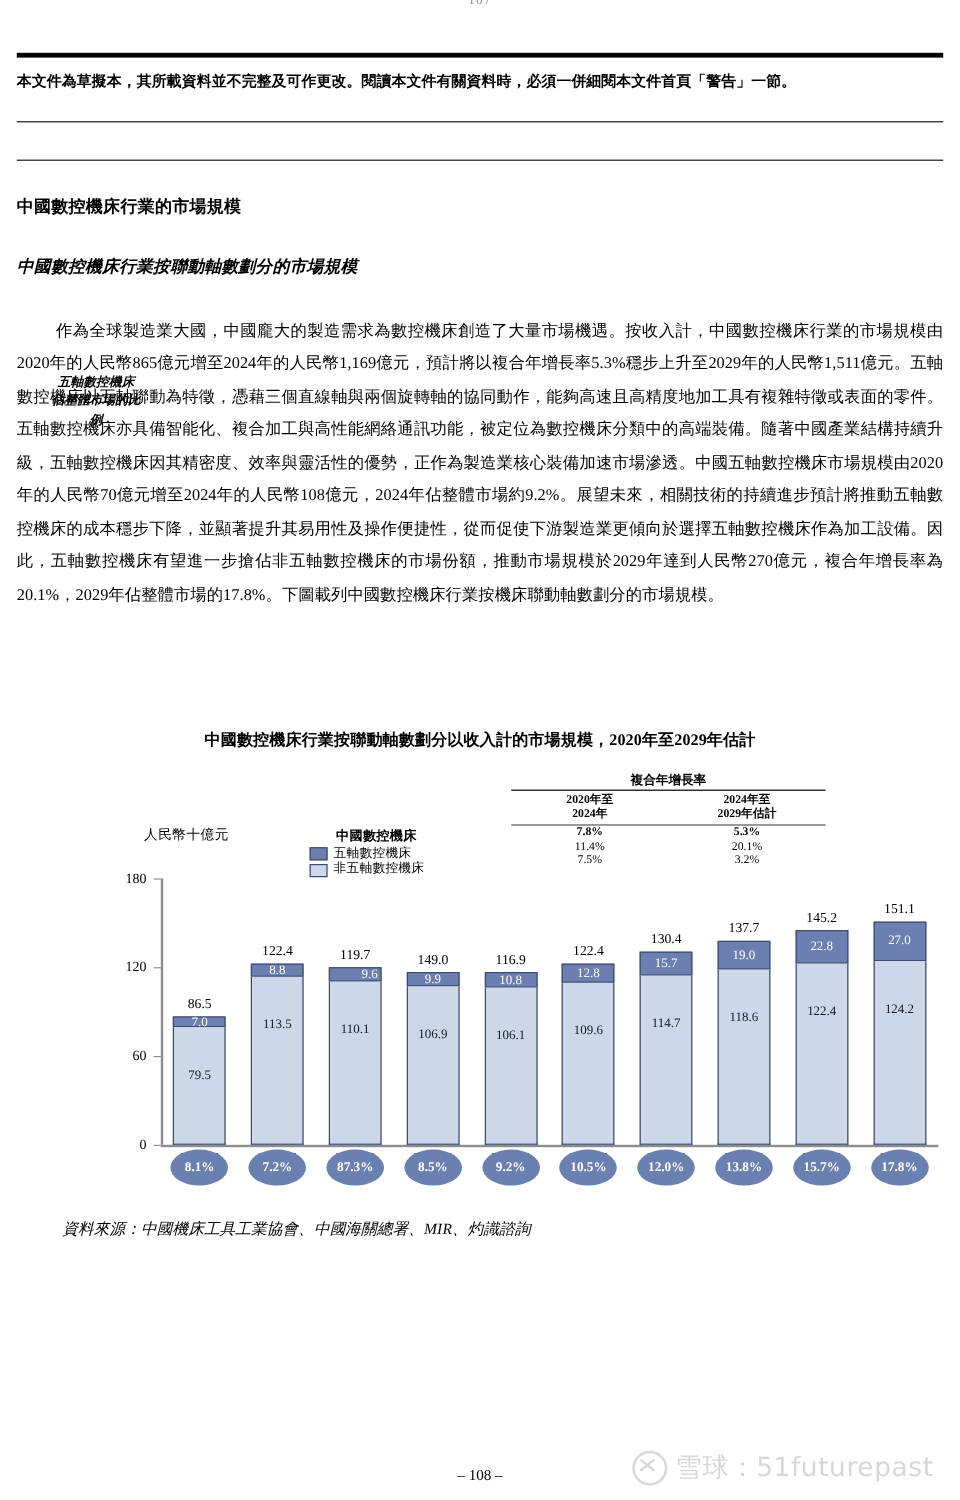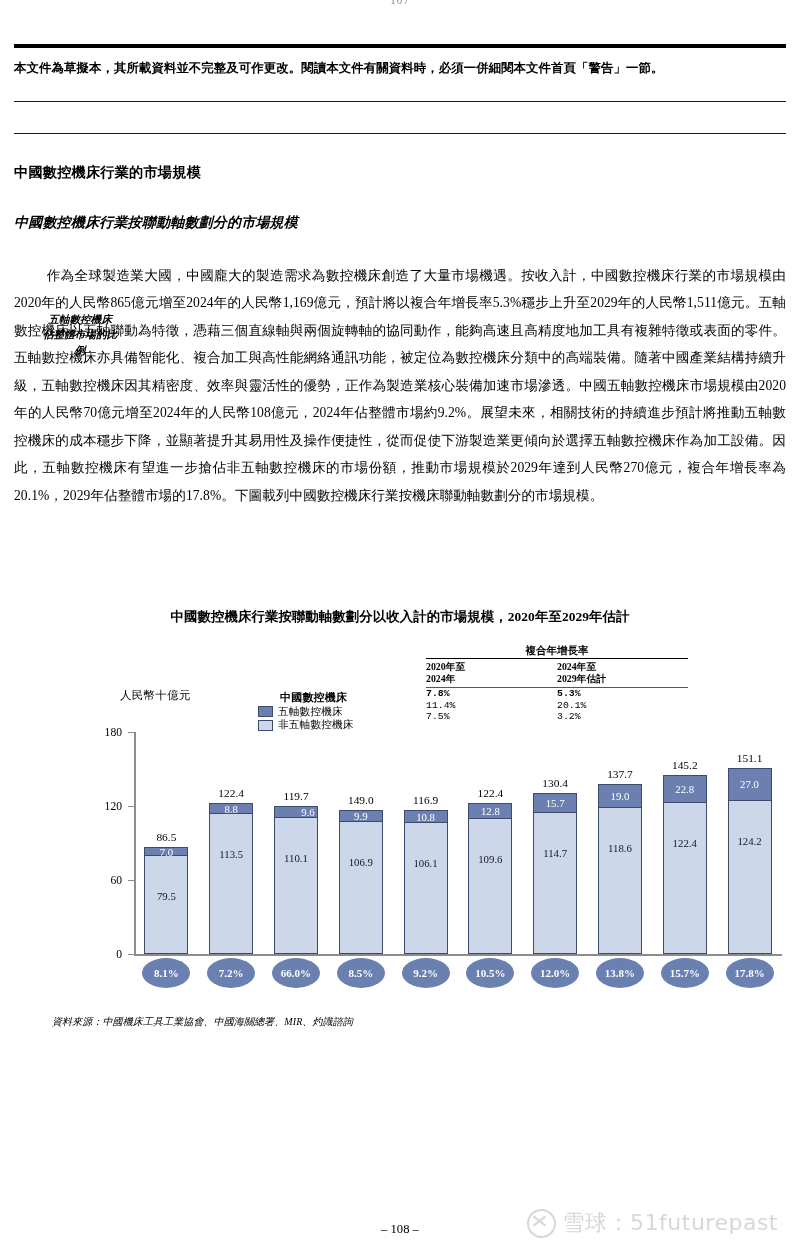--- a/index.html
+++ b/index.html
@@ -153,29 +153,29 @@
     height: 1px;
     background: #000;
     width: 100%;
   }
   .cagr-rule.thin { background: #555; height: 1px; }
   .cagr-cols {
     display: flex;
   }
   .cagr-col {
     flex: 1;
+    text-align: center;
     font-weight: bold;
     font-size: 9.8px;
     padding: 2px 0 2px 0;
     line-height: 1.2;
   }
   .cagr-vals .cagr-col {
     font-weight: normal;
     padding: 0;
-    font-family: Liberation Mono, monospace;
   }
   .cagr-vals .r0 { font-weight: bold; }
 
   
   .y-unit {
     position: absolute;
     left: 106px;
     top: 48px;
     font-size: 11.4px;
     letter-spacing: 0.4px;
@@ -353,21 +353,21 @@
     font-weight: bold;
     font-style: italic;
     line-height: 1.45;
   }
 
   
   .source {
     position: absolute;
     left: 52px;
     top: 1015px;
-    font-size: 10px;
+    font-size: 13px;
     font-style: italic;
     letter-spacing: 0.1px;
   }
 
   
   .page-number {
     position: absolute;
     left: 0;
     top: 1222px;
     width: 800px;
@@ -644,21 +644,21 @@
     <div>佔整體市場的比例</div>
   </div>
   <div class="share-row" id="shares" style="top: 958px; position: absolute; left: 134px; width: 648px;">
       <div class="share-cell">
         <div class="oval">8.1%</div>
       </div>
       <div class="share-cell">
         <div class="oval">7.2%</div>
       </div>
       <div class="share-cell">
-        <div class="oval">66.0%</div>
+        <div class="oval">87.3%</div>
       </div>
       <div class="share-cell">
         <div class="oval">8.5%</div>
       </div>
       <div class="share-cell">
         <div class="oval">9.2%</div>
       </div>
       <div class="share-cell">
         <div class="oval">10.5%</div>
       </div>

